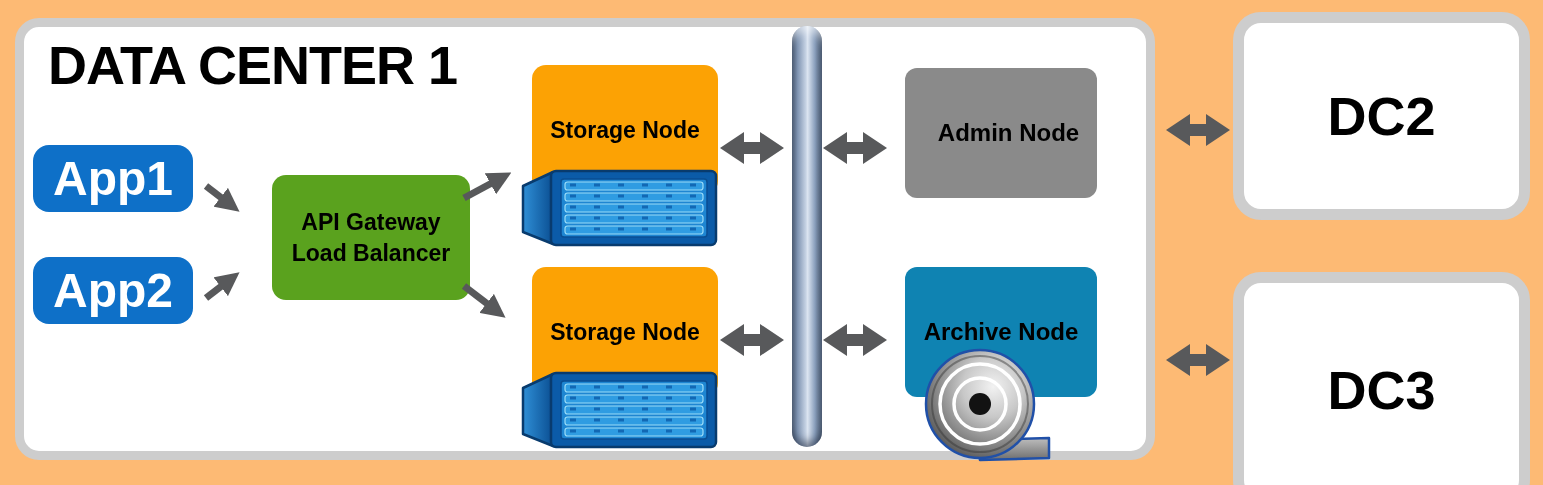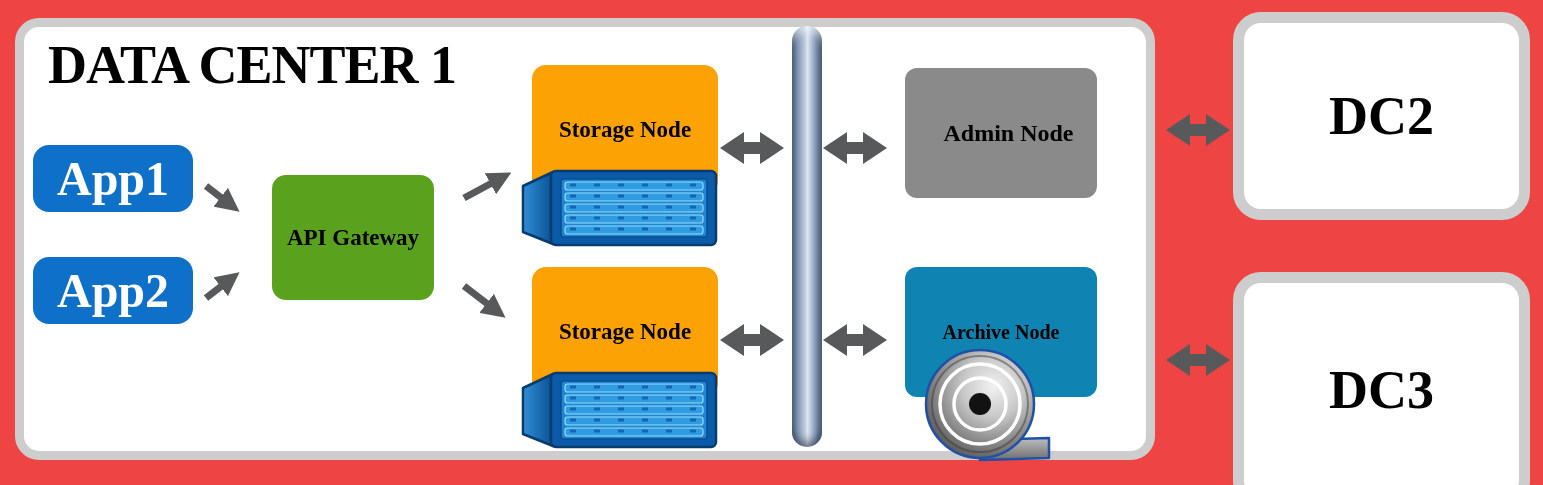--- a/index.html
+++ b/index.html
@@ -1,50 +1,50 @@
 <!DOCTYPE html>
 <html><head>
 <meta charset="utf-8">
 <style>
   html,body{margin:0;padding:0;background:#ffffff;}
   .canvas{
-    position:relative;width:1543px;height:485px;background:#ef4444;
-    font-family:Liberation Serif, serif;overflow:hidden;
+    position:relative;width:1543px;height:485px;background:#fdba74;
+    font-family:Liberation Sans, sans-serif;overflow:hidden;
   }
   .dc1-frame{
     position:absolute;left:15px;top:18px;width:1140px;height:442px;
     border:9px solid #cdcdcd;border-radius:24px;background:#ffffff;box-sizing:border-box;
   }
   .dc1-title{
     position:absolute;left:48px;top:34px;font-size:54px;font-weight:bold;color:#000;
     letter-spacing:-1px;white-space:nowrap;
   }
   .node{position:absolute;display:flex;align-items:center;justify-content:center;
     text-align:center;box-sizing:border-box;}
   .app-box{
     left:33px;width:160px;height:67px;border-radius:16px;background:#0E70C8;
     color:#ffffff;font-size:48px;font-weight:bold;
   }
   .app1{top:145px;} .app2{top:257px;}
   .gateway-box{
-    left:272px;top:175px;width:162px;height:125px;border-radius:14px;background:#5AA21E;
+    left:272px;top:175px;width:198px;height:125px;border-radius:14px;background:#5AA21E;
     color:#000;font-size:23px;font-weight:bold;line-height:31px;flex-direction:column;
   }
   .storage-box{
     left:532px;width:186px;height:130px;border-radius:14px;background:#FCA204;
     color:#000;font-size:23px;font-weight:bold;align-items:center;
   }
   .sn1{top:65px;} .sn2{top:267px;}
   .admin-box{
     left:905px;top:68px;width:192px;height:130px;border-radius:12px;background:#8A8A8A;
     color:#000;font-size:24px;font-weight:bold;padding-left:15px;
   }
   .archive-box{
     left:905px;top:267px;width:192px;height:130px;border-radius:12px;background:#0F83B2;
-    color:#000;font-size:20px;font-weight:bold;
+    color:#000;font-size:24px;font-weight:bold;
   }
   .remote-dc{
     left:1233px;width:297px;border:11px solid #cdcdcd;border-radius:28px;background:#fff;
     color:#000;font-size:54px;font-weight:bold;
   }
   .dc2{top:12px;height:208px;} .dc3{top:272px;height:236px;}
   .bus-bar{
     position:absolute;left:792px;top:26px;width:30px;height:421px;border-radius:15px;
     background:linear-gradient(90deg,#42536B 0%,#7D92B0 18%,#C3D0E2 45%,#DCE5F1 52%,#8BA0BD 76%,#3E4F67 100%);
     box-shadow:inset 0 10px 8px -4px rgba(255,255,255,.55), inset 0 -10px 10px -5px rgba(20,30,50,.55);
@@ -62,20 +62,21 @@
 
   <div class="node app-box app1">
     <span>App1</span>
   </div>
   <div class="node app-box app2">
     <span>App2</span>
   </div>
 
   <div class="node gateway-box">
     <span>API Gateway</span>
+    <span>Load Balancer</span>
   </div>
 
   <div class="node storage-box sn1">
     <span>Storage Node</span>
   </div>
   <div class="node storage-box sn2">
     <span>Storage Node</span>
   </div>
 
   <svg class="abs" style="left:520px;top:169px" width="198" height="78" viewBox="0 0 198 78">

